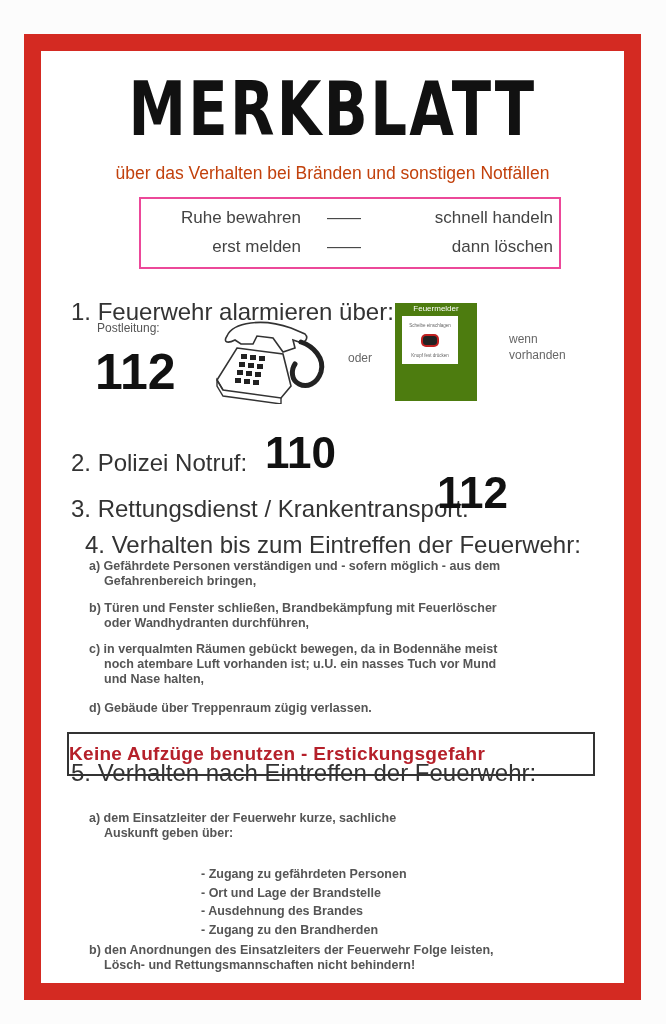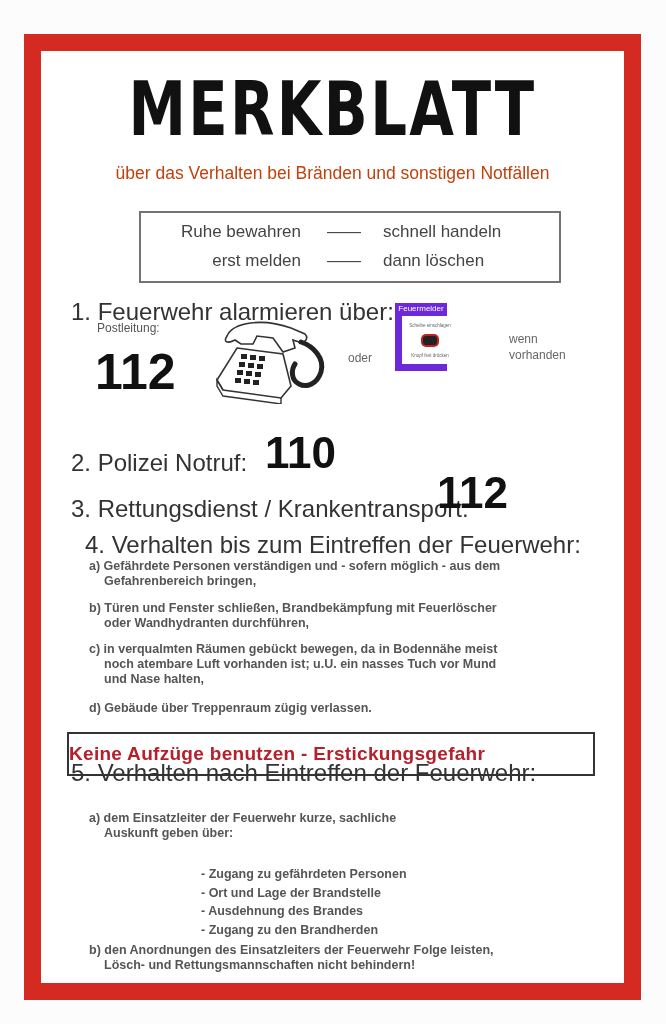--- a/index.html
+++ b/index.html
@@ -13,34 +13,34 @@
   }
   .abs { position: absolute; }
   .title {
     left: 0; width: 583px; top: 18px; text-align: center;
     font-family: "DejaVu Sans", sans-serif; font-weight: bold; font-size: 74px;
     color: #111; letter-spacing: 3px; transform: scaleX(0.78); transform-origin: center;
     line-height: 80px;
   }
   .subtitle { left: 0; width: 583px; top: 112px; text-align: center; font-size: 17.5px; color: #c2410c; }
   .motto-box {
-    left: 98px; top: 160px; width: 418px; height: 68px; border: 2px solid #737373;
+    left: 98px; top: 146px; width: 418px; height: 68px; border: 2px solid #ec4899;
   }
   .motto-row { position: absolute; left: 0; width: 418px; font-size: 17px; color: #444; }
   .motto-row .l { position: absolute; left: 0; width: 160px; text-align: right; }
   .motto-row .d { position: absolute; left: 183px; width: 40px; text-align: center; }
-  .motto-row .r { position: absolute; left: 242px; width: 170px; text-align: left; }
+  .motto-row .r { position: absolute; left: 242px; width: 170px; text-align: right; }
   .h { font-size: 24px; color: #333; }
   .small { font-size: 12px; color: #555; }
   .bignum { font-weight: bold; color: #111; font-size: 50px; line-height: 50px; }
   .medium-num { font-weight: bold; color: #111; font-size: 44px; line-height: 44px; }
   .para { font-size: 12.5px; color: #555; line-height: 15px; font-weight: bold; }
   .melder {
-    left: 354px; top: 252px; width: 52px; height: 68px; background: #6d28d9;
-    padding: 0;
+    left: 354px; top: 252px; width: 52px; height: 68px; background: #4d7c0f;
+    padding: 15px;
   }
   .melder-title { position: absolute; left: 0; top: 1px; width: 100%; text-align: center; color: #fff; font-size: 8px; }
   .melder-inner { position: absolute; left: 7px; top: 13px; width: 56px; height: 48px; background: #fff; }
   .melder-t1, .melder-t2 { position: absolute; left: 0; width: 100%; text-align: center; font-size: 4.5px; color: #666; }
   .melder-btn { position: absolute; left: 21px; top: 20px; width: 14px; height: 9px; background: #222; border-radius: 3px; box-shadow: 0 0 0 2px #c02020; }
   .warn-box {
     left: 26px; top: 681px; width: 524px; height: 40px; border: 2px solid #333;
   }
   .warn-text {
     position: absolute; left: 0; width: 100%; top: 9px; 

